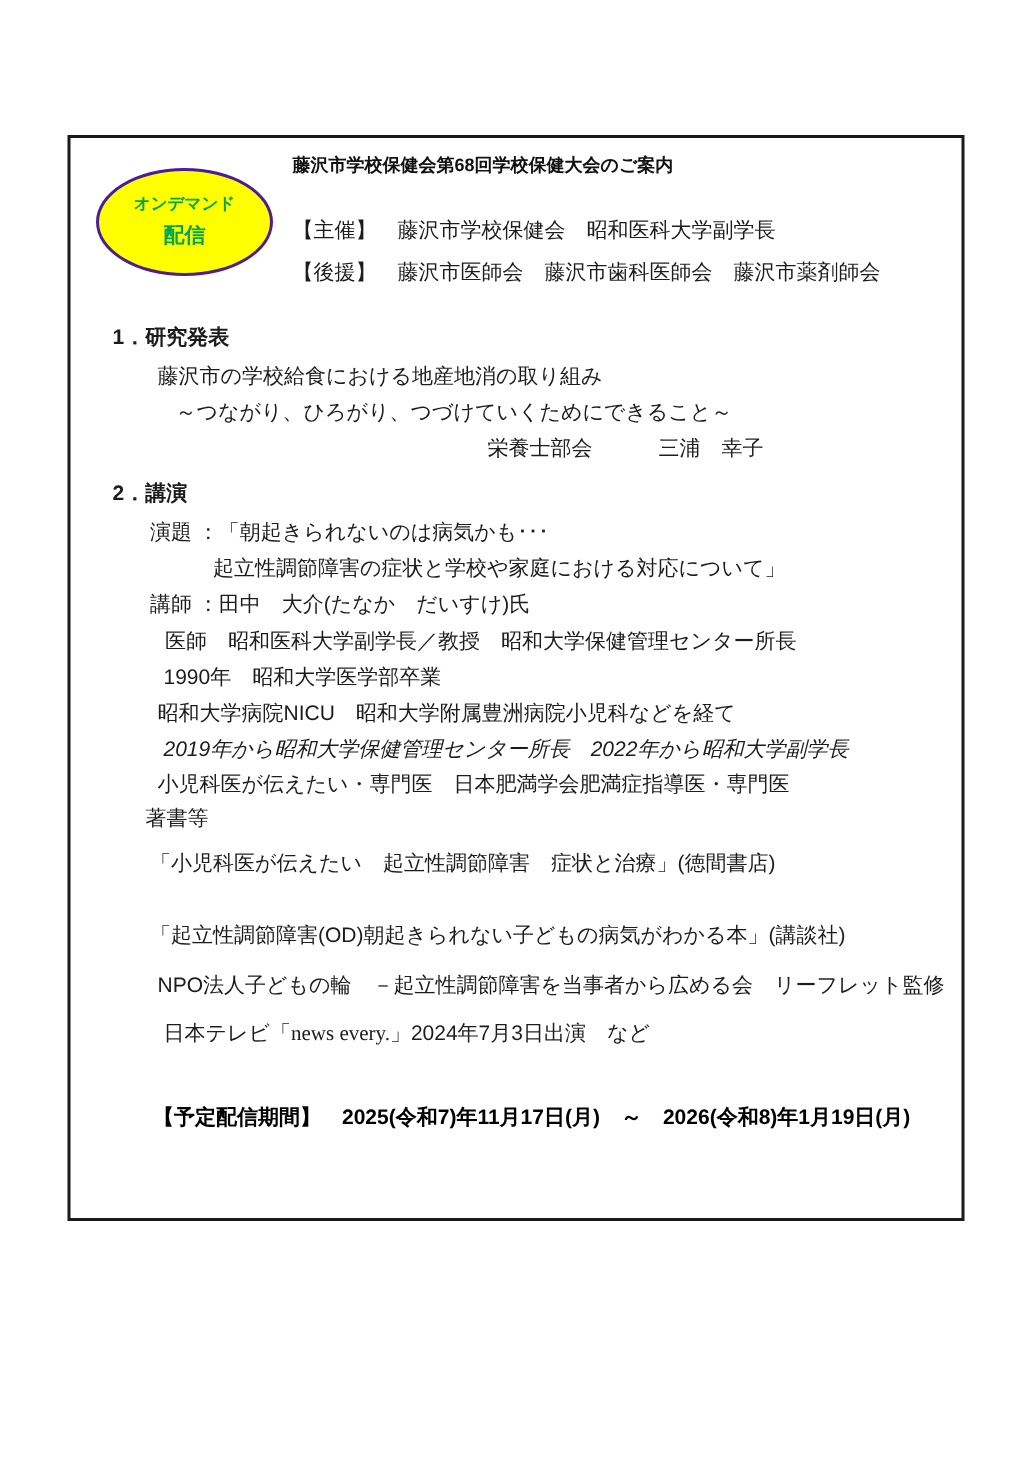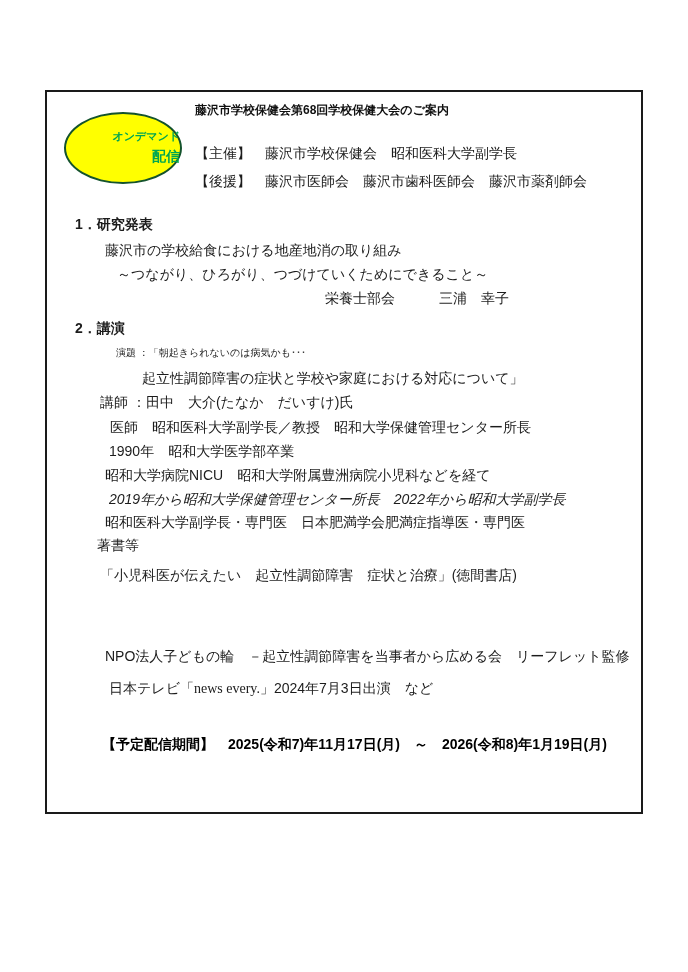--- a/index.html
+++ b/index.html
@@ -11,39 +11,39 @@
   }
   .page{position:absolute;left:0;top:0;width:688px;height:972px;background:#ffffff;}
   .page-box{
     position:absolute;left:45px;top:90px;width:598px;height:724px;
     border:2px solid #1a1a1a;background:#ffffff;box-sizing:border-box;
   }
   .abs{position:absolute;white-space:nowrap;}
   
   .badge{
     position:absolute;left:17px;top:20px;width:118px;height:72px;
-    background:#ffff00;border:2px solid #14532d;border-radius:50%;
-    display:flex;flex-direction:column;align-items:flex-end;justify-content:center;
+    background:#ffff00;border:2px solid #4c1d95;border-radius:50%;
+    display:flex;flex-direction:column;align-items:center;justify-content:center;
     box-sizing:border-box;
   }
   .badge .l1{font-size:11px;font-weight:bold;color:#00a651;line-height:1.4;}
   .badge .l2{font-size:14px;font-weight:bold;color:#00a651;line-height:1.4;margin-top:3px;}
   
   .doc-title{left:148px;top:10px;font-size:12px;font-weight:bold;color:#111;}
   .org-line{left:148px;top:53px;font-size:14px;}
   .support-line{left:148px;top:81px;font-size:14px;}
   
   .sec1-heading{left:28px;top:124px;font-size:14px;font-weight:bold;text-align:center;}
   .sec1-topic{left:58px;top:150px;font-size:14px;}
   .sec1-subtitle{left:70px;top:174px;font-size:14px;}
   .sec1-group{left:278px;top:198px;font-size:14px;}
   .sec1-presenter{left:392px;top:198px;font-size:14px;}
   
   .sec2-heading{left:28px;top:228px;font-size:14px;font-weight:bold;}
-  .topic-row{left:53px;top:254px;font-size:10px;margin-left:16px;}
+  .topic-row{left:53px;top:254px;font-size:14px;}
   .topic-line2{left:95px;top:278px;font-size:14px;}
   .lecturer-row{left:53px;top:302px;font-size:14px;}
   .profile-0{left:63px;top:327px;font-size:14px;}
   .profile-1{left:62px;top:351px;font-size:14px;}
   .profile-2{left:58px;top:375px;font-size:14px;}
   .profile-3{left:62px;top:399px;font-size:14px;font-style:italic;}
   .profile-4{left:58px;top:422px;font-size:14px;}
   .works-heading{left:50px;top:445px;font-size:14px;}
   .work-1{left:53px;top:475px;font-size:14px;}
   .work-2{left:53px;top:523px;font-size:14px;}
@@ -81,24 +81,25 @@
     </div>
     <div class="abs topic-line2">起立性調節障害の症状と学校や家庭における対応について」</div>
     <div class="abs lecturer-row">
       <span>講師 ：</span><span>田中　大介(たなか　だいすけ)氏</span>
     </div>
 
     <div class="abs profile-0">医師　昭和医科大学副学長／教授　昭和大学保健管理センター所長</div>
     <div class="abs profile-1">1990年　昭和大学医学部卒業</div>
     <div class="abs profile-2">昭和大学病院NICU　昭和大学附属豊洲病院小児科などを経て</div>
     <div class="abs profile-3">2019年から昭和大学保健管理センター所長　2022年から昭和大学副学長</div>
-    <div class="abs profile-4">昭和医科大学副学長・専門医　日本肥満学会肥満症指導医・専門医</div>
+    <div class="abs profile-4">小児科医が伝えたい・専門医　日本肥満学会肥満症指導医・専門医</div>
 
     <div class="abs works-heading">著書等</div>
     <div class="abs work-1">「小児科医が伝えたい　起立性調節障害　症状と治療」(徳間書店)</div>
+    <div class="abs work-2">「起立性調節障害(OD)朝起きられない子どもの病気がわかる本」(講談社)</div>
     <div class="abs work-3">NPO法人子どもの輪　－起立性調節障害を当事者から広める会　リーフレット監修</div>
     <div class="abs work-4">
       <span>日本テレビ「</span><span class="serif-latin">news every.</span><span>」2024年7月3日出演　など</span>
     </div>
 
     <div class="abs period-line">【予定配信期間】　2025(令和7)年11月17日(月)　～　2026(令和8)年1月19日(月)</div>
 
   </div>
 </div>
 

